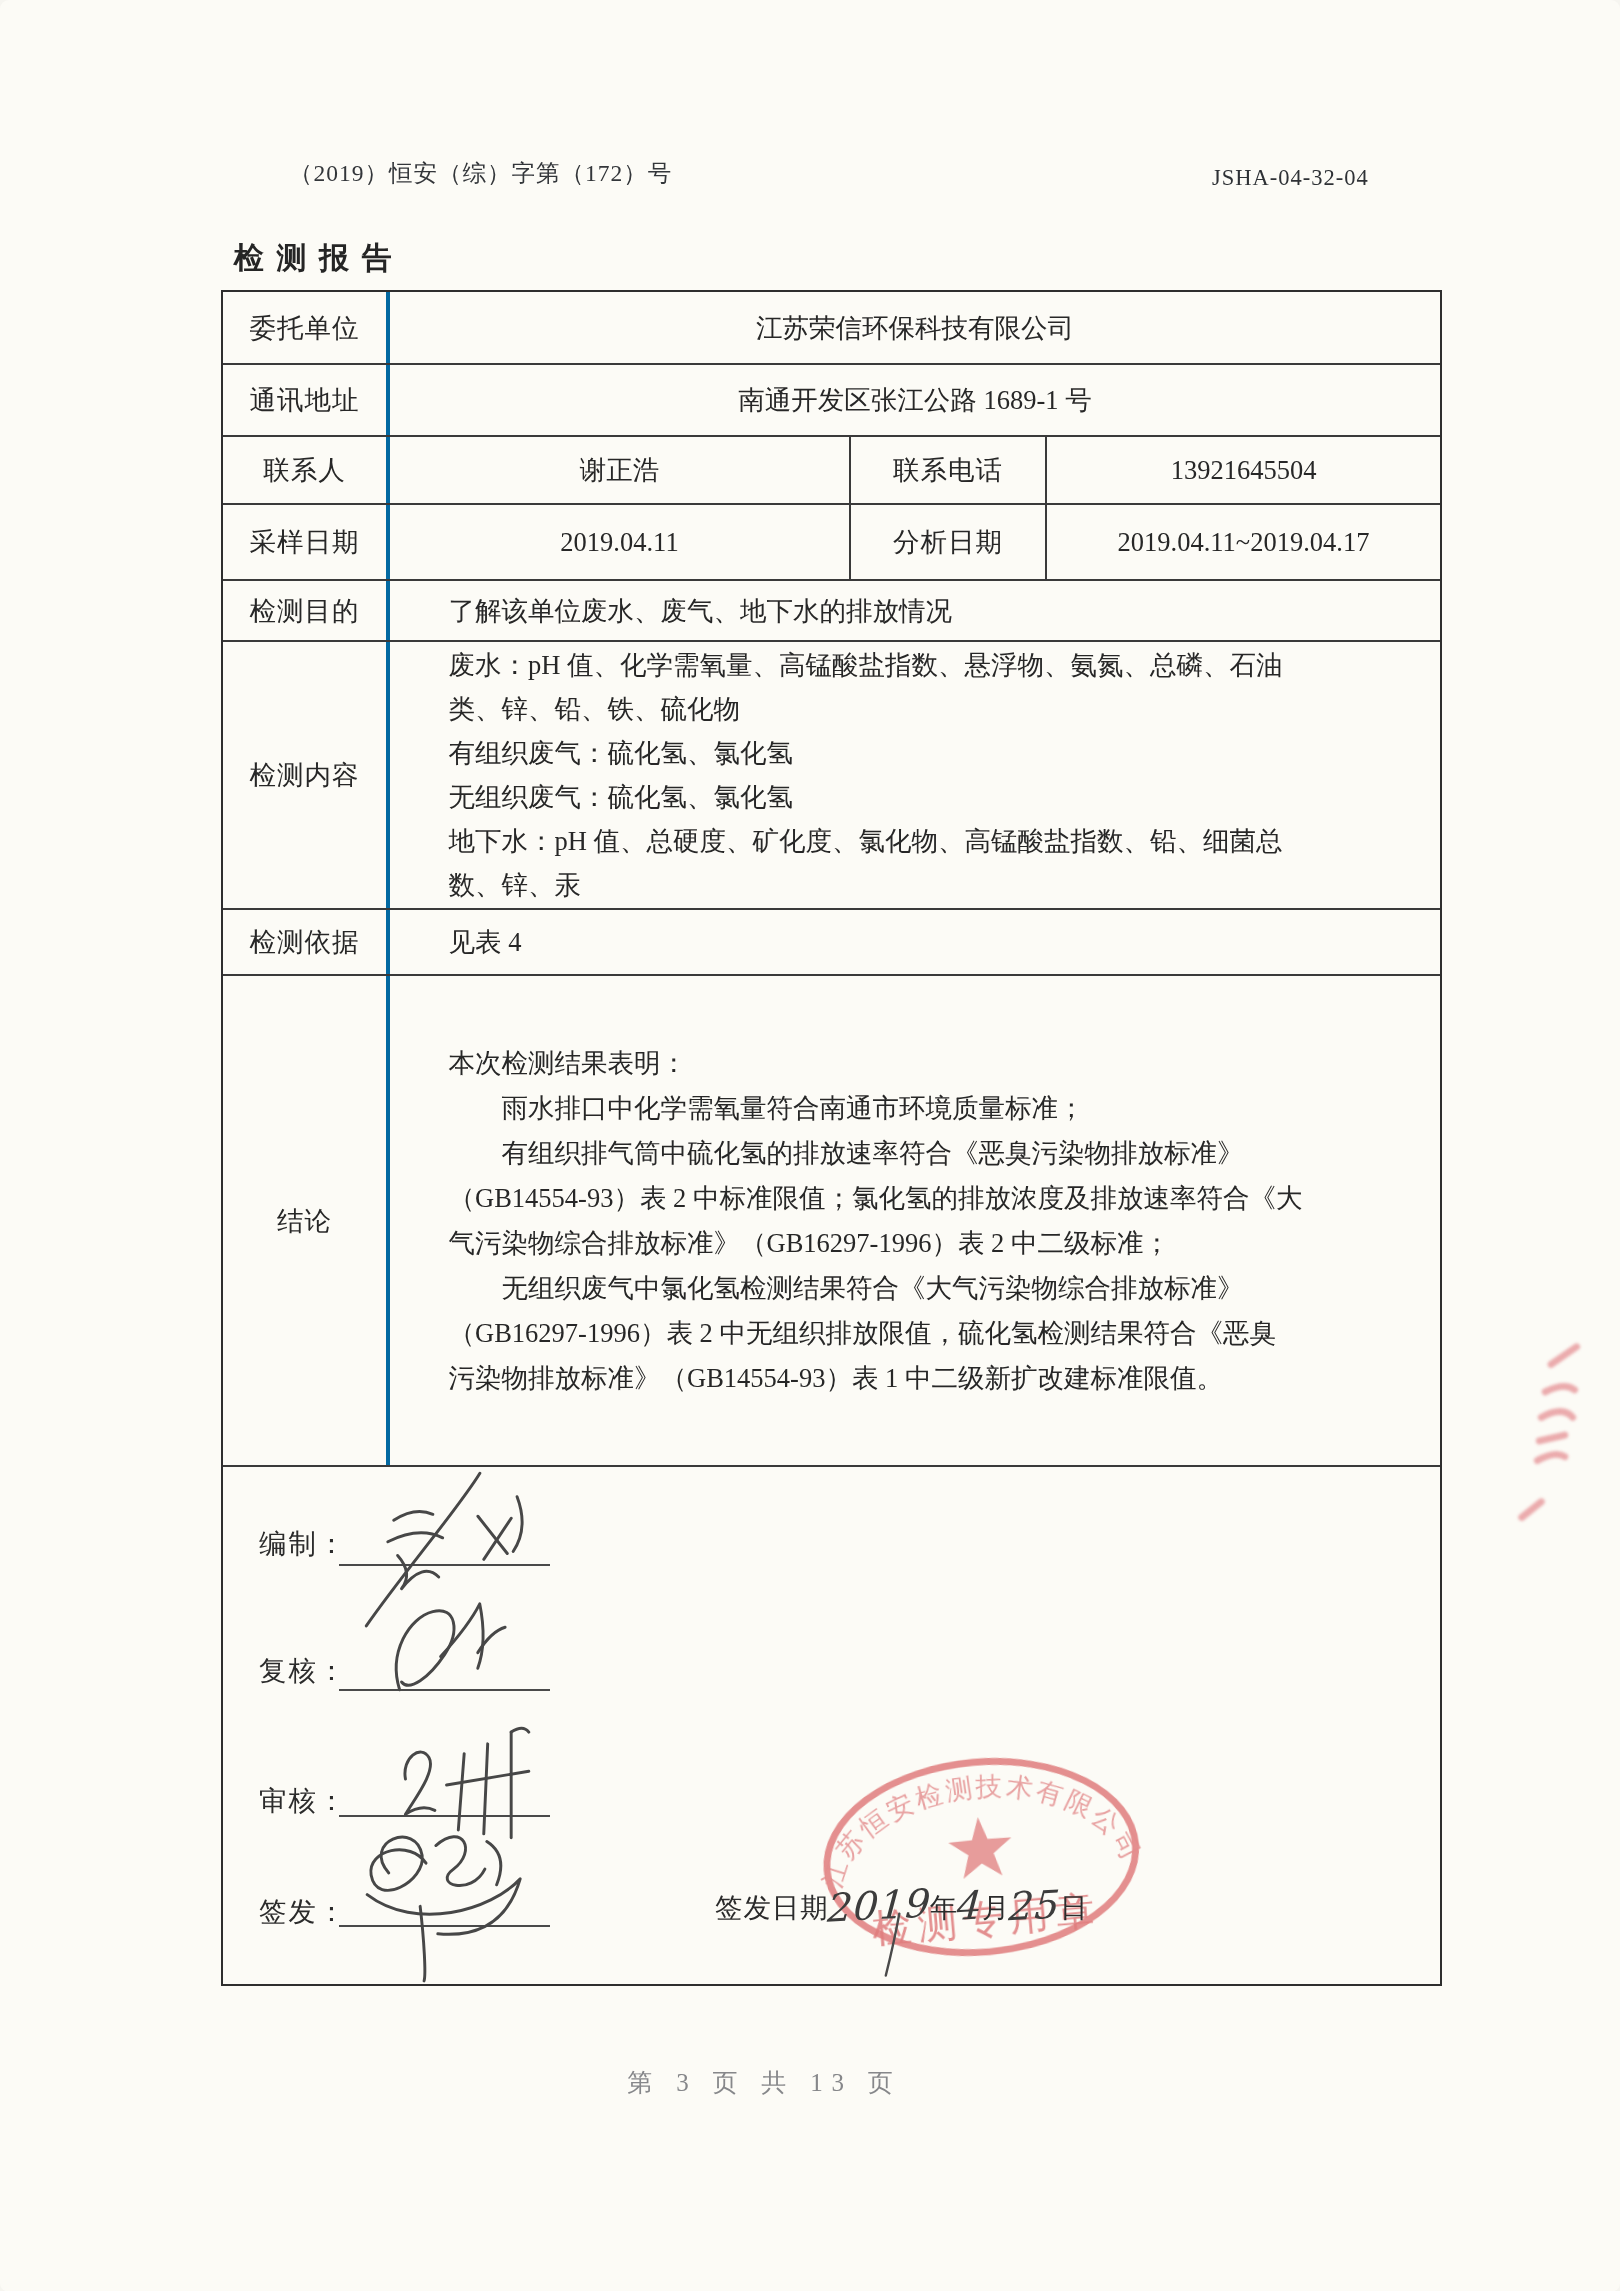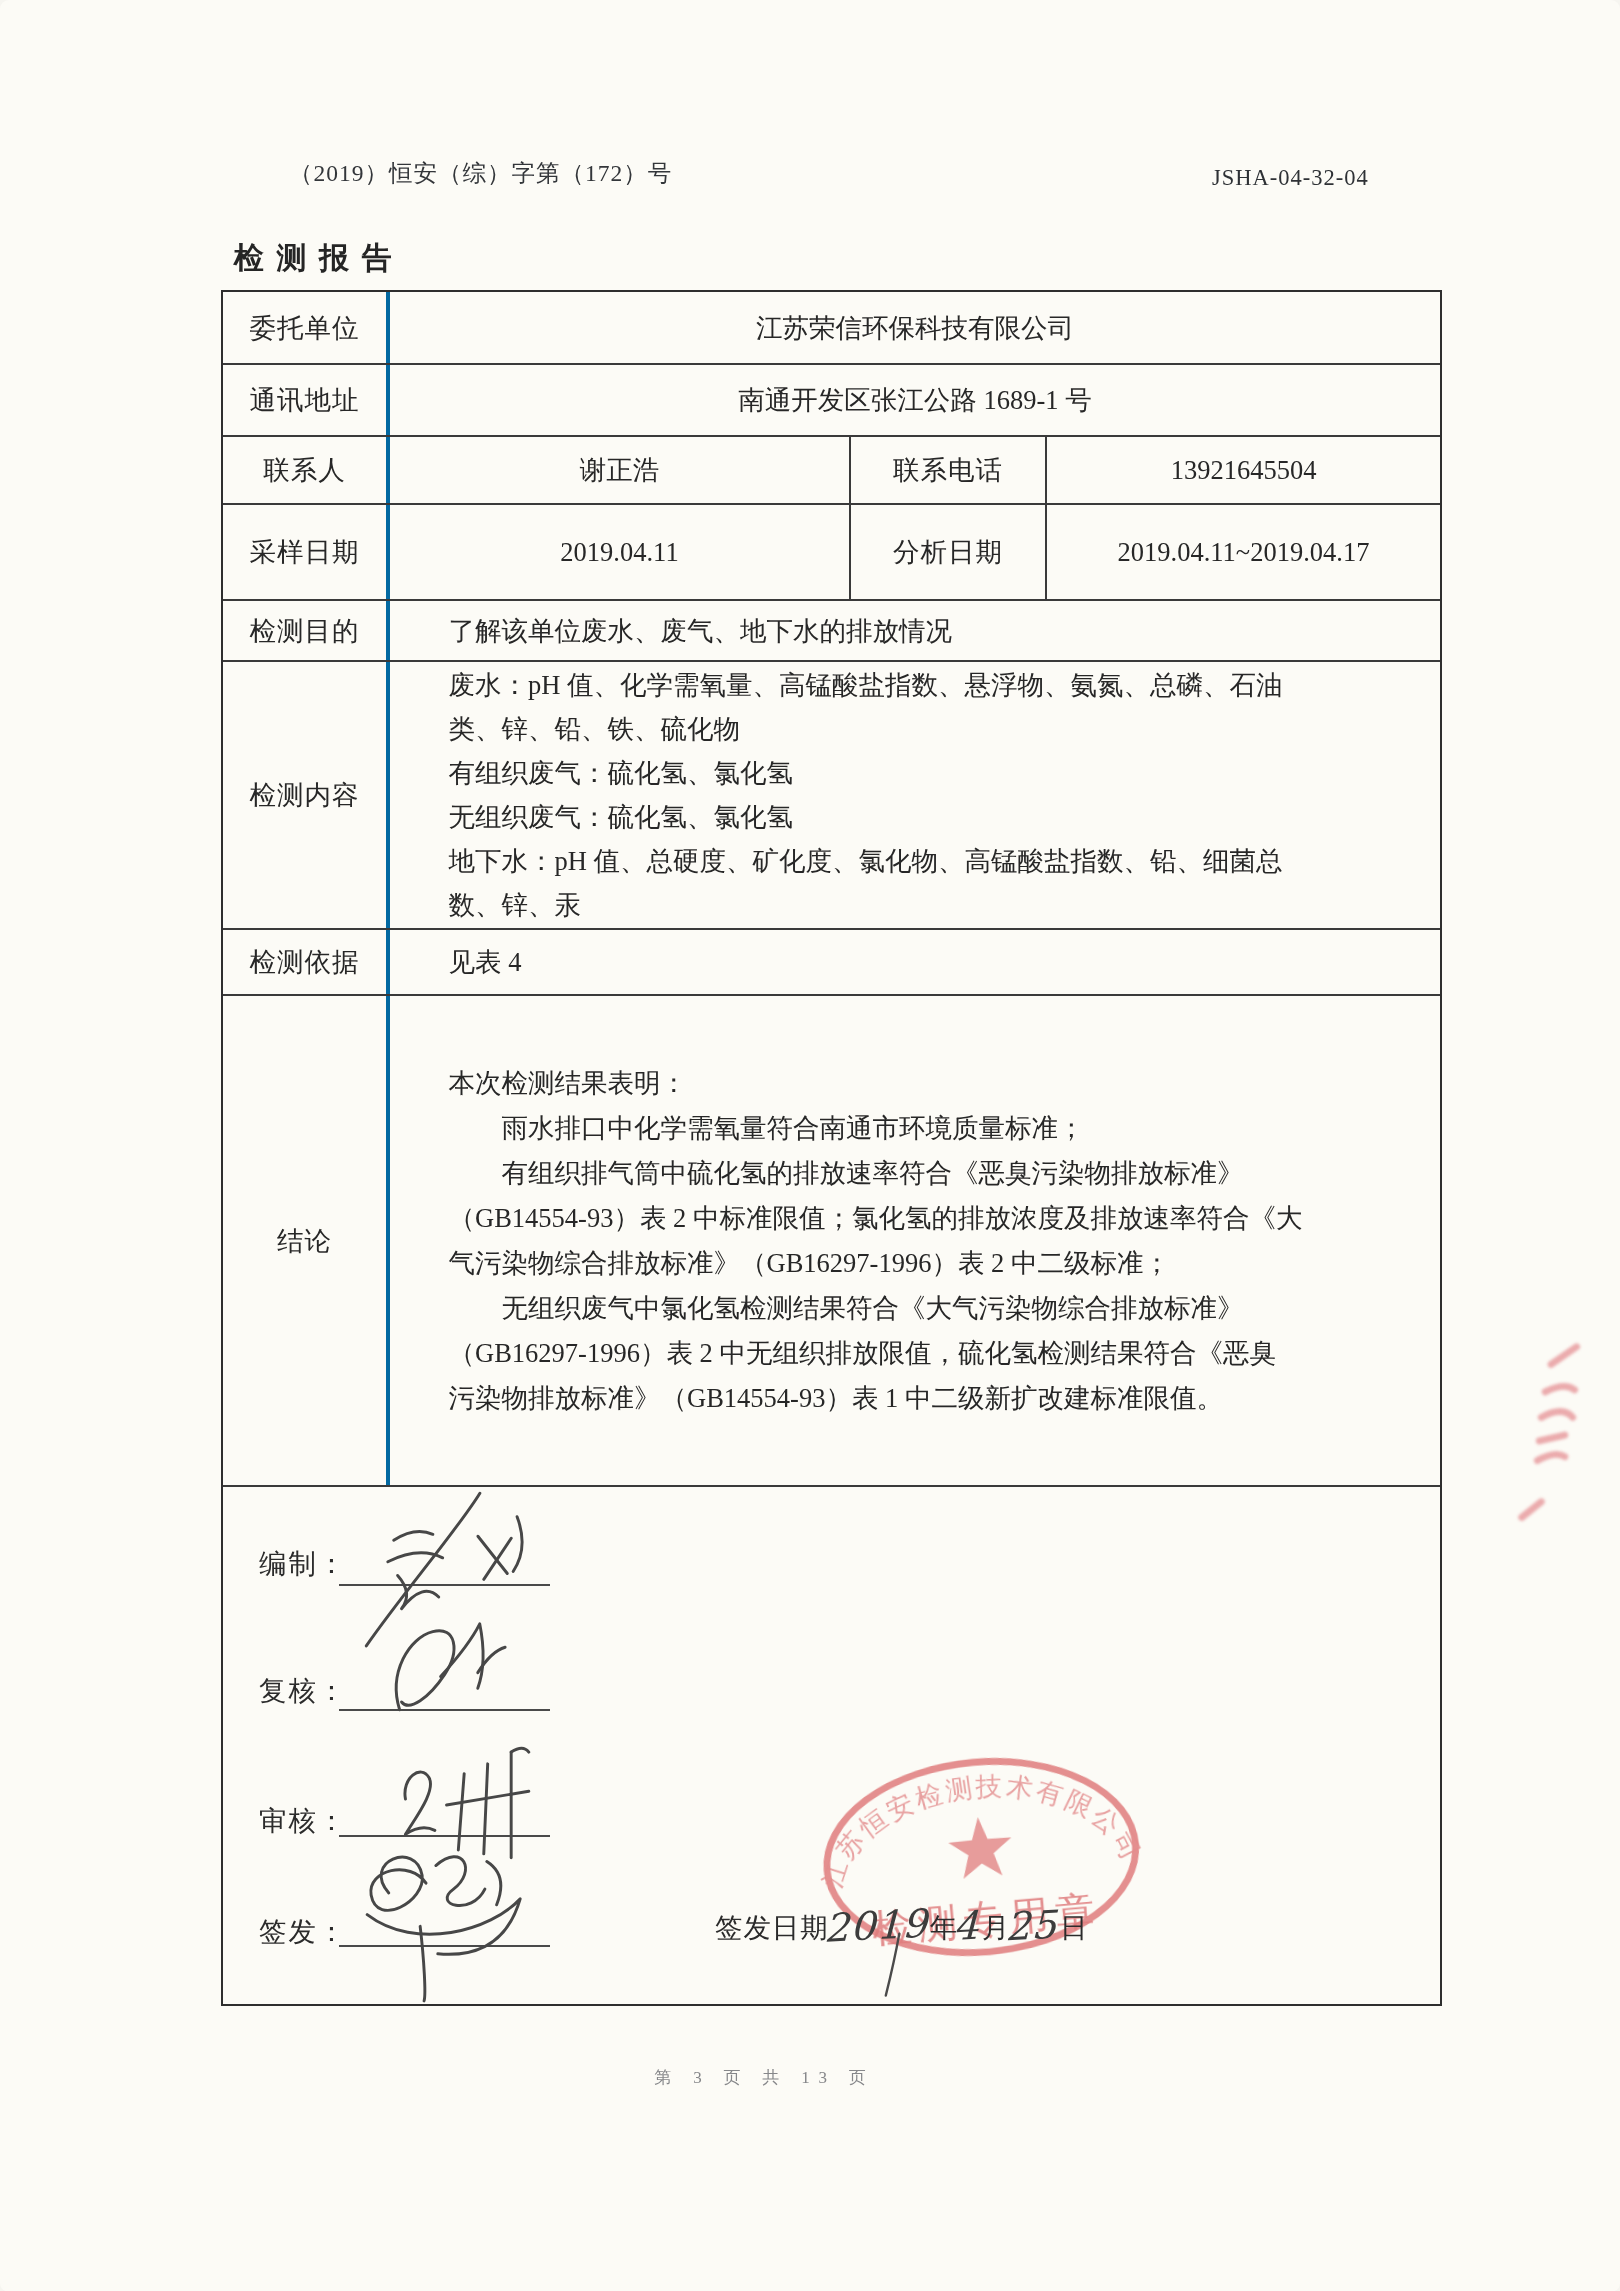--- a/index.html
+++ b/index.html
@@ -45,21 +45,21 @@
     border-right:4px solid #0369a1;letter-spacing:1px;
   }
   .td.v-center{flex:1;justify-content:center;text-align:center;}
   .td.v-left{flex:1;justify-content:flex-start;padding-left:23.5px;margin-left:35px;}
   .td.v1{width:461px;min-width:461px;justify-content:center;border-right:2px solid #3a3a3a;}
   .td.l2{width:196px;min-width:196px;justify-content:center;border-right:2px solid #3a3a3a;letter-spacing:1px;}
   .td.v2{flex:1;justify-content:center;}
   .r1{height:73px;}
   .r2{height:72px;}
   .r3{height:68px;}
-  .r4{height:96px;}
+  .r4{height:76px;}
   .r5{height:61px;}
   .r6{height:268px;}
   .r7{height:66px;}
   .r8{height:491px;}
   .r9{height:517px;}
   .pre{white-space:pre-line;line-height:44px;}
   .r8 .pre{line-height:45px;}
   
   .sig-cell{position:relative;flex:1;}
   .sig-label{
@@ -92,21 +92,21 @@
   }
   
   .edge-fragment{
     position:absolute;left:1502px;top:1335px;width:108px;height:206px;
     filter:blur(1.6px);opacity:.75;z-index:2;
   }
   .edge-fragment path{fill:none;stroke:#e59094;stroke-width:7;stroke-linecap:round;}
   
   .page-footer{
     position:absolute;left:0;top:2066px;width:1529px;
-    text-align:center;font-size:17px;letter-spacing:8.8px;color:#86878a;
+    text-align:center;font-size:25px;letter-spacing:8.8px;color:#86878a;
   }
 </style>
 </head>
 <body>
 
 <div class="page">
 
   <div class="doc-number">（2019）恒安（综）字第（172）号</div>
   <div class="form-code">JSHA-04-32-04</div>
   <div class="report-title">检测报告</div>

